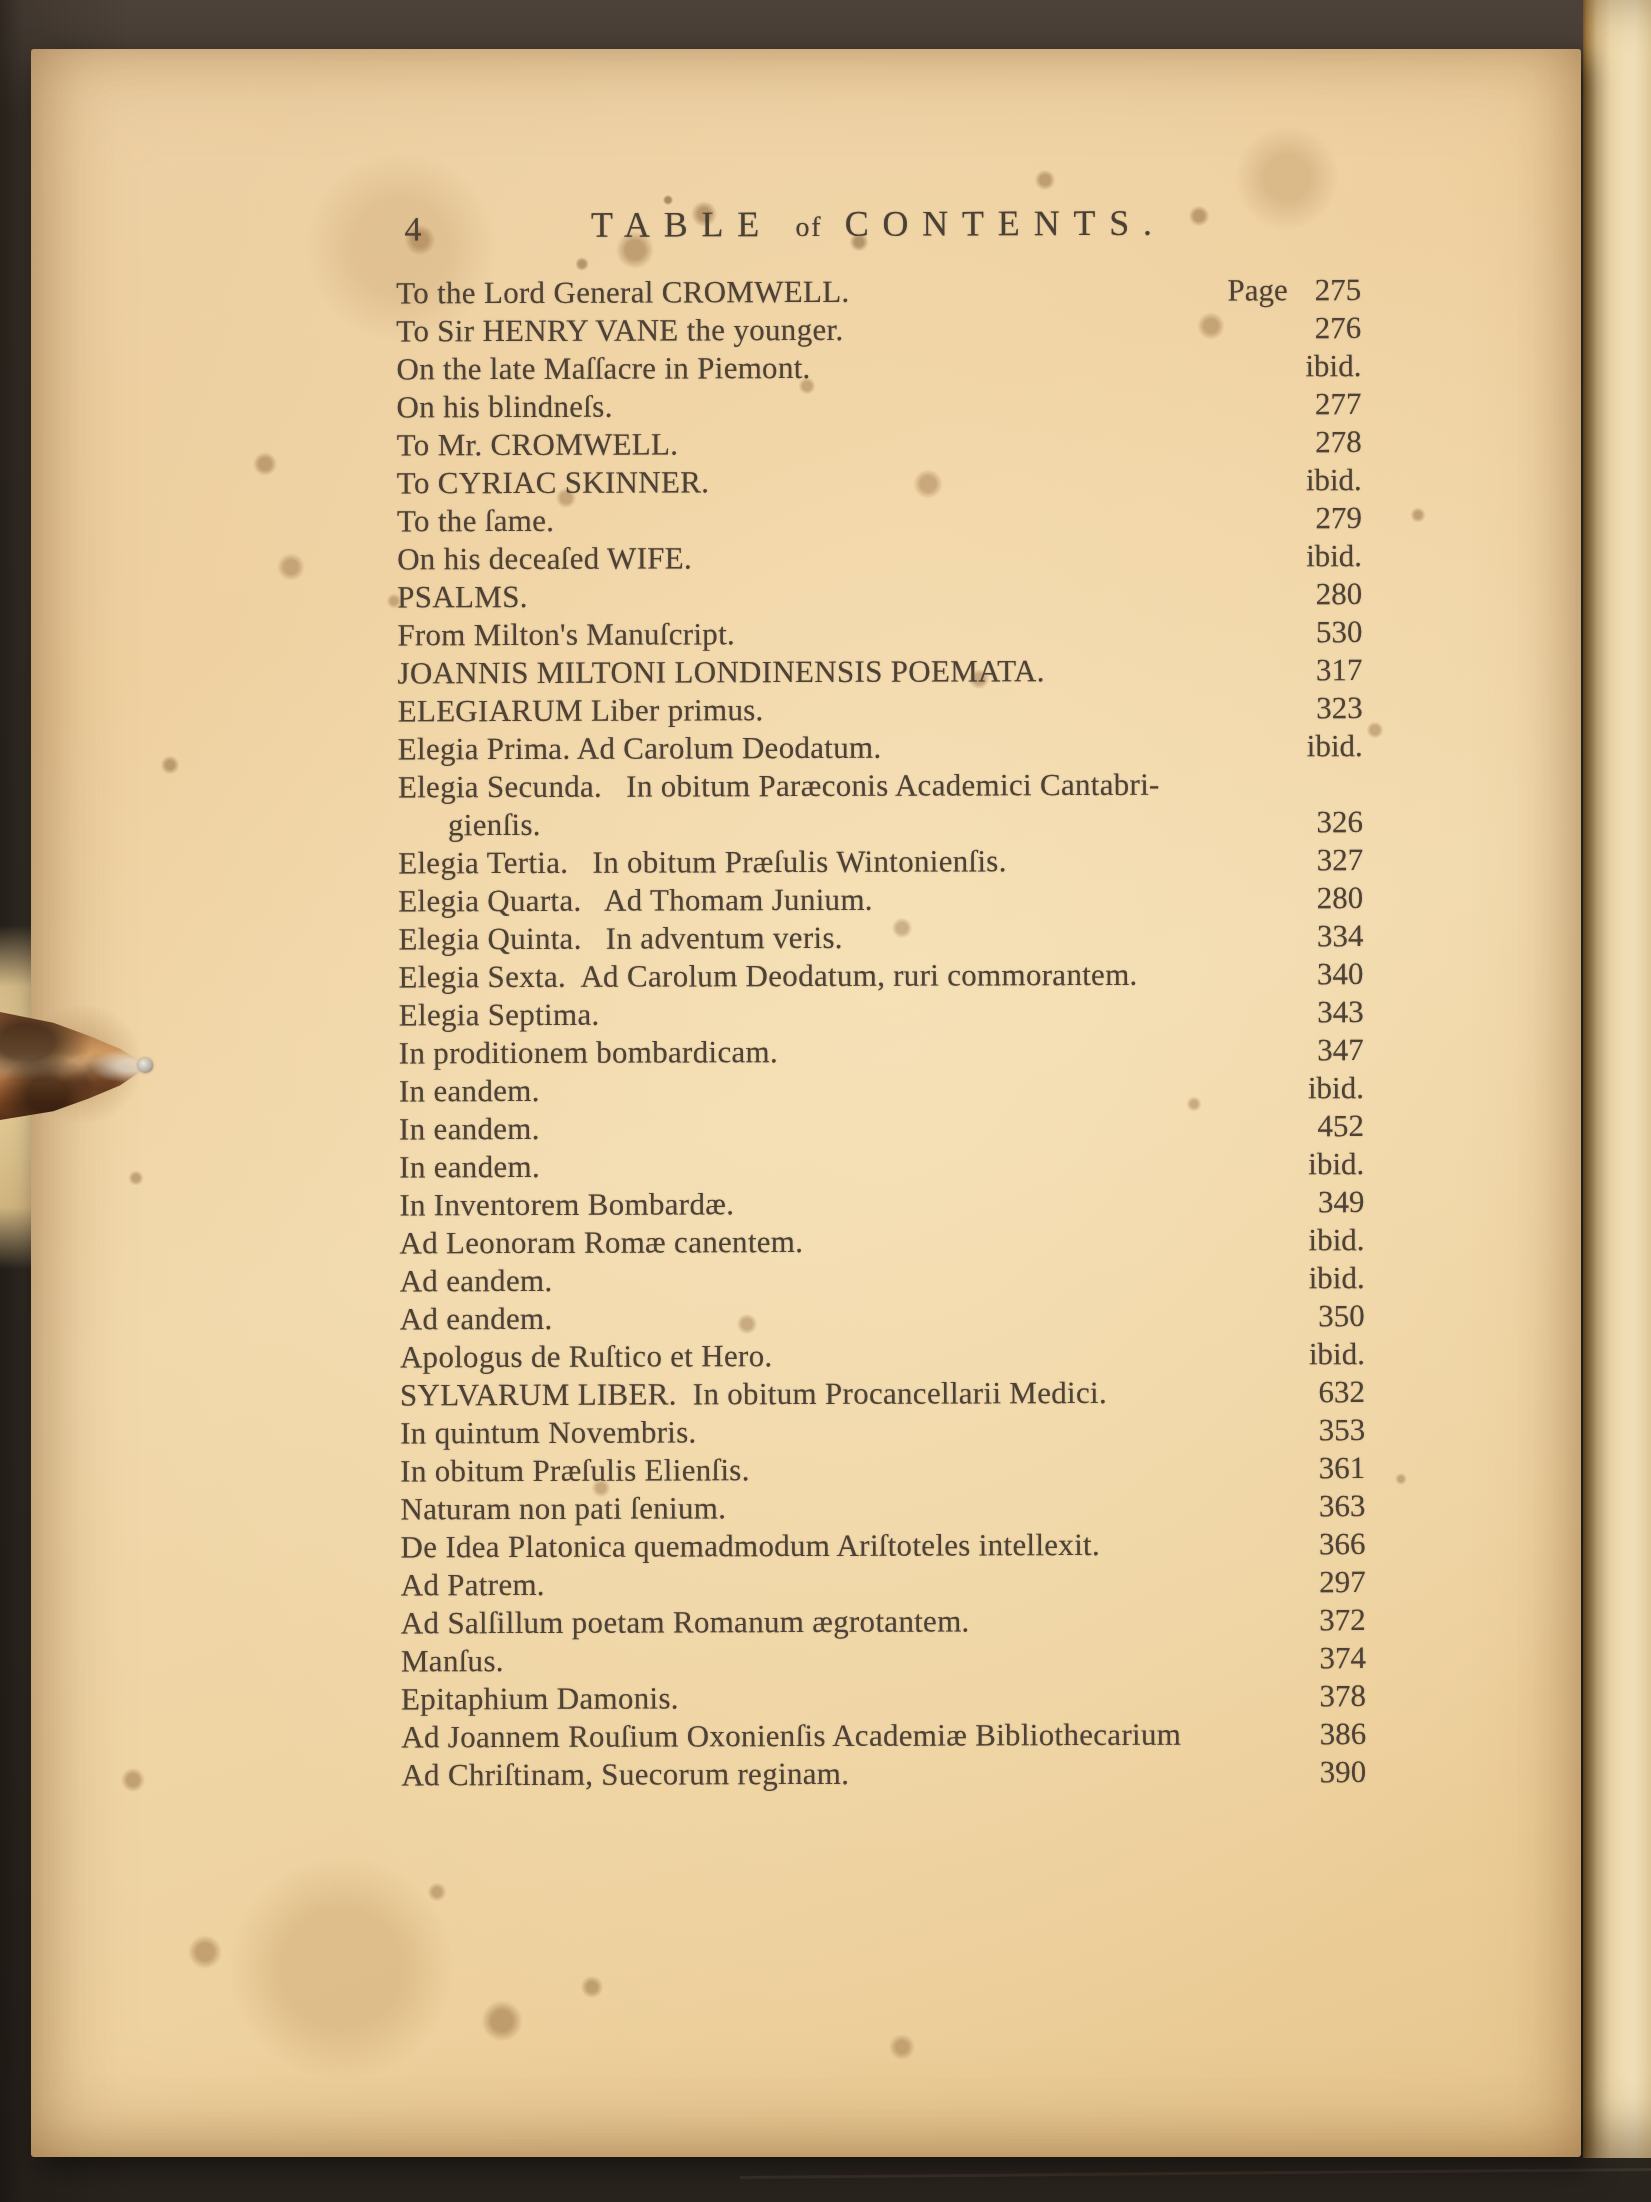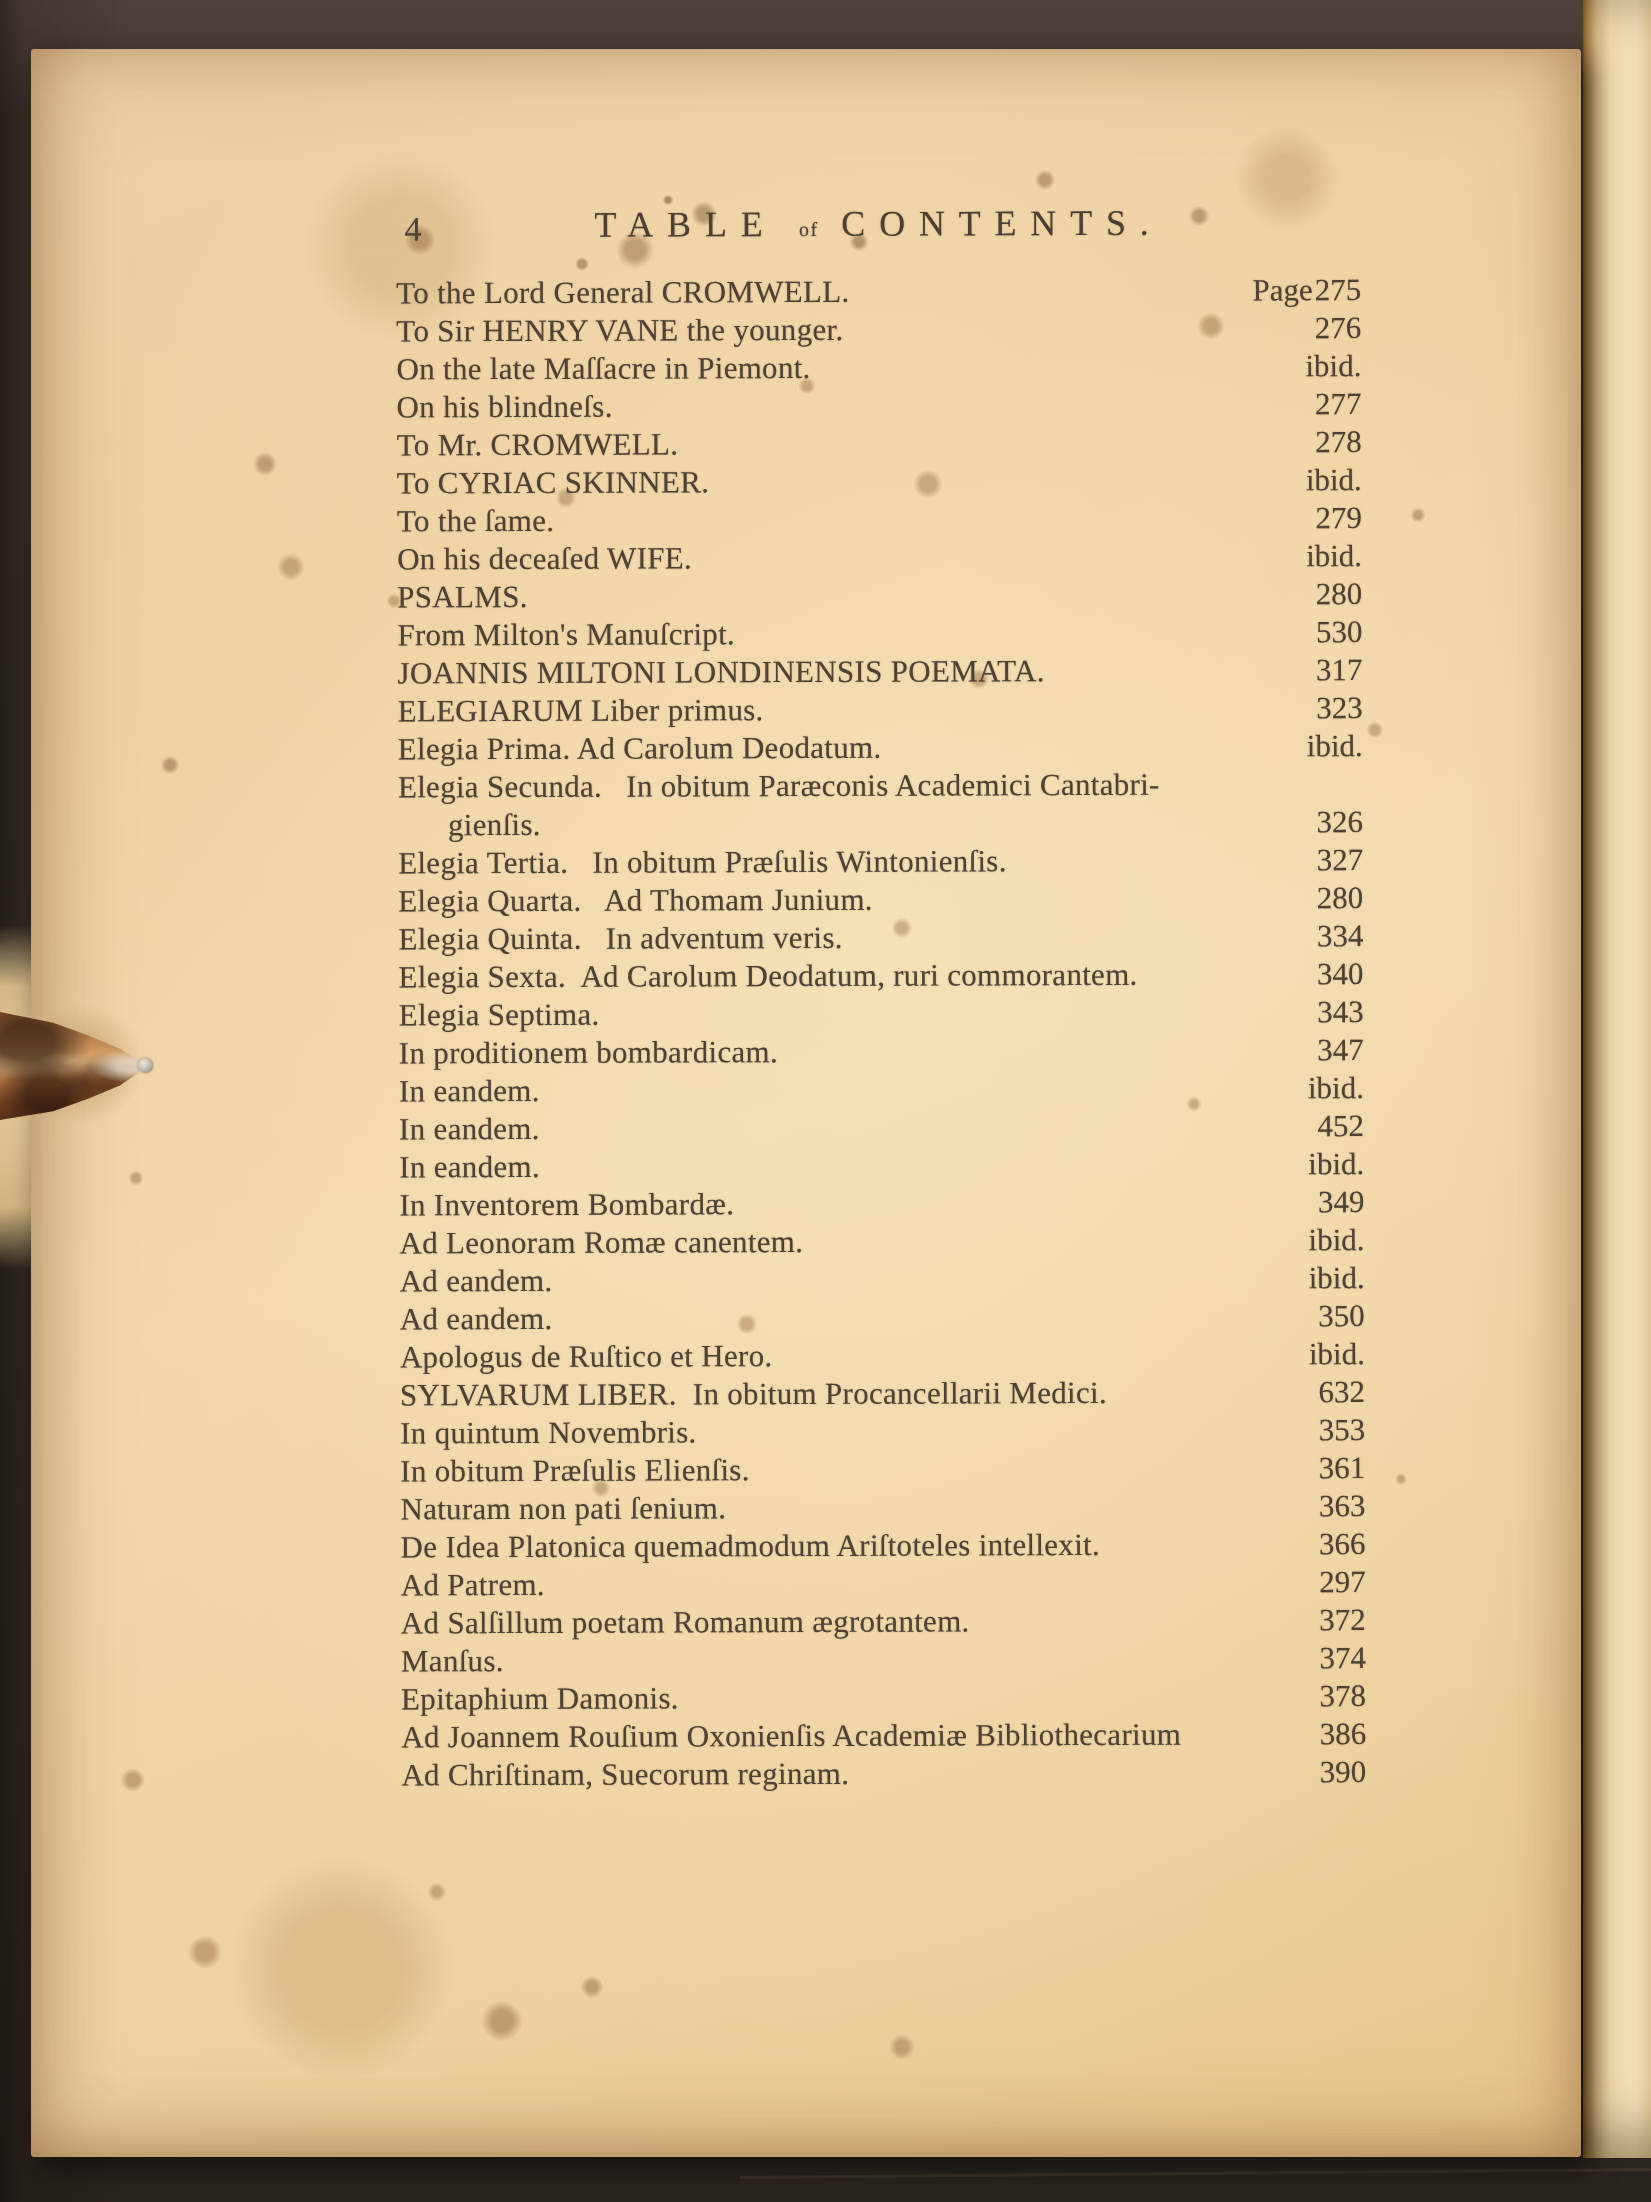--- a/index.html
+++ b/index.html
@@ -79,32 +79,32 @@
     position:absolute;inset:0;color:#4e4237;
     text-shadow:0 0 1.3px rgba(78,62,45,0.5);
     transform:rotate(-0.2deg);
   }
   .header{position:absolute;left:368px;top:157px;width:965px;text-align:center;}
   .folio{
     position:absolute;left:8.6px;top:5.2px;font-size:34px;line-height:1;
   }
   .title{display:inline-flex;align-items:baseline;gap:22.4px;font-size:36px;line-height:1;color:#4a4035;}
   .tw{letter-spacing:13.8px;}
-  .of{font-size:20px;letter-spacing:1.7px;font-family:Liberation Serif, serif;}
+  .of{font-size:28px;letter-spacing:1.7px;font-family:Liberation Serif, serif;}
   .rows{
     position:absolute;left:368px;top:225px;width:965px;
     font-size:31px;
   }
   .row{
     display:flex;justify-content:space-between;align-items:baseline;
     height:38px;white-space:pre;
   }
   .t{letter-spacing:0.3px;}
   .row.ind .t{padding-left:50px;}
-  .num{display:flex;gap:2px;justify-content:flex-end;}
+  .num{display:flex;gap:27px;justify-content:flex-end;}
   
   .pen{
     position:absolute;left:0;top:1012px;width:148px;height:108px;
     clip-path:polygon(0 0, 36% 10%, 60% 22%, 81% 34%, 93% 44%, 96% 50%, 93% 57%, 81% 68%, 60% 80%, 36% 92%, 0 100%);
     background-image:
       radial-gradient(ellipse at 88% 50%, rgba(225,218,205,0.75) 0 7%, rgba(225,218,205,0) 22%),
       radial-gradient(ellipse at 18% 28%, rgba(20,12,6,0.60) 0 16%, rgba(20,12,6,0) 38%),
       radial-gradient(ellipse at 32% 76%, rgba(20,12,6,0.55) 0 14%, rgba(20,12,6,0) 34%),
       radial-gradient(ellipse at 68% 62%, rgba(40,20,10,0.45) 0 11%, rgba(40,20,10,0) 28%),
       linear-gradient(180deg, transparent 38%, rgba(255,220,180,0.35) 47% 54%, transparent 64%),

